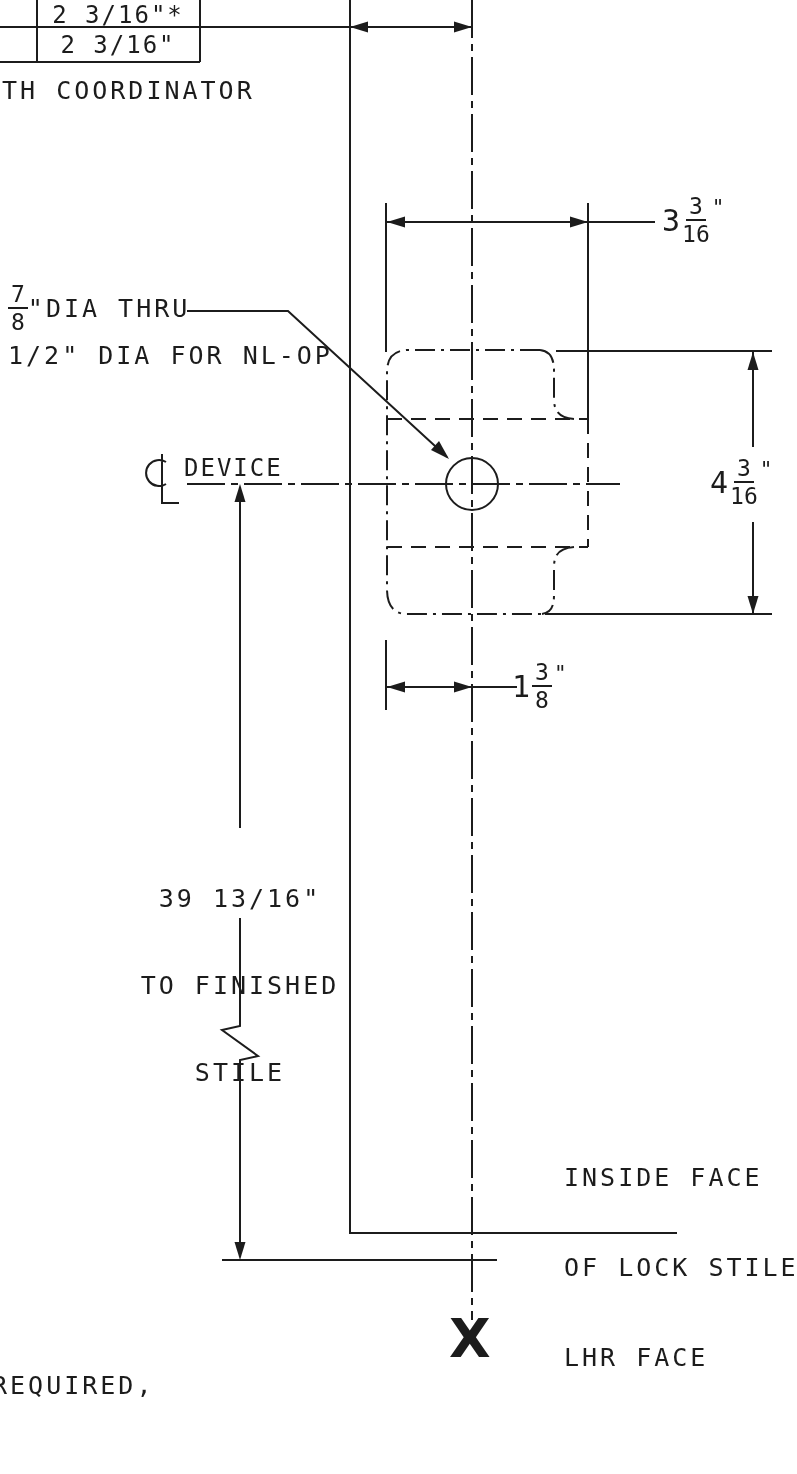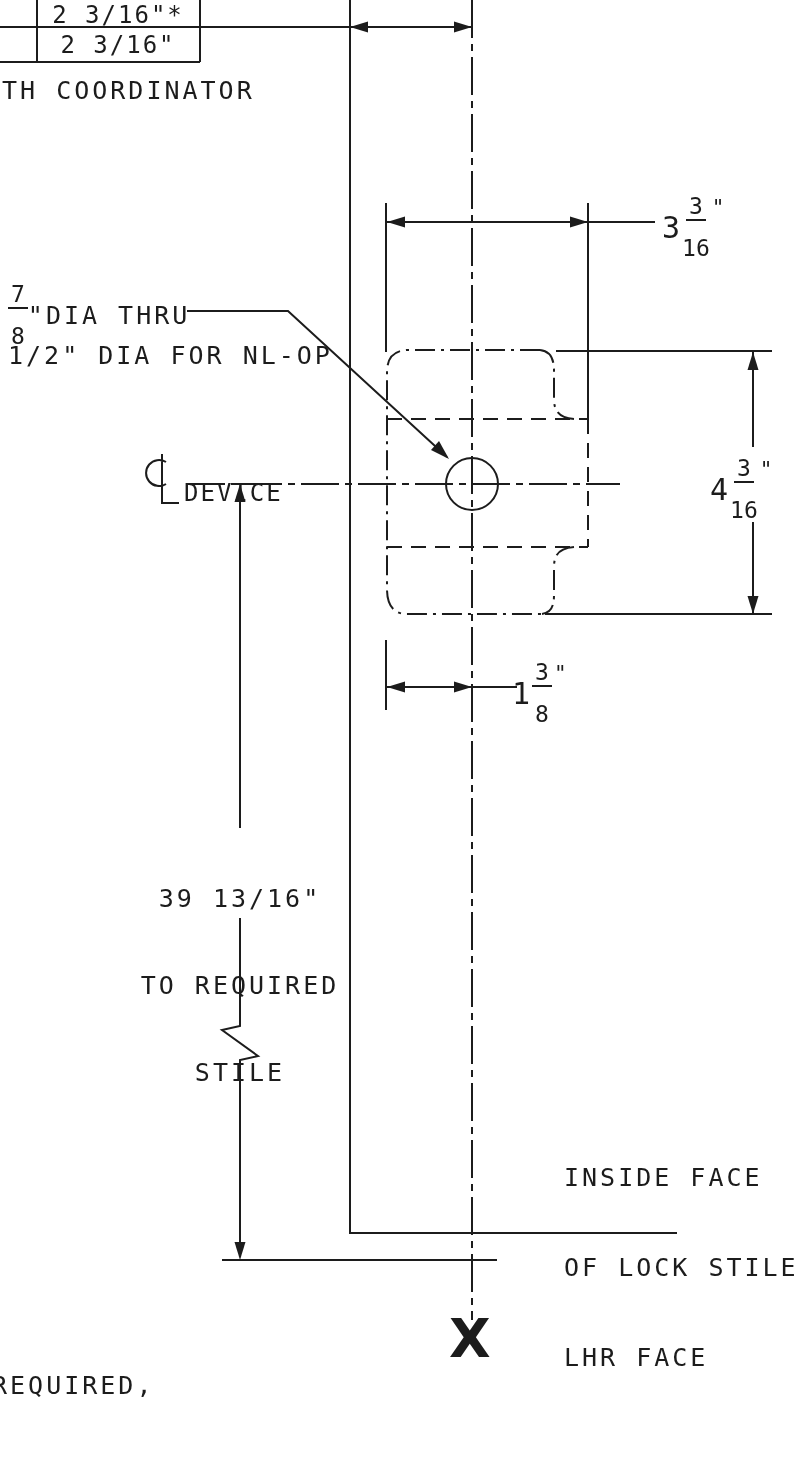--- a/index.html
+++ b/index.html
@@ -8,21 +8,21 @@
     font-family:"DejaVu Sans Mono","Liberation Mono",monospace;color:#1c1c1c;
   }
   #linework{position:absolute;left:0;top:0;}
   .cad{position:absolute;font-size:25px;letter-spacing:3px;white-space:pre;line-height:30px;}
   .cad-sm{font-size:24px;letter-spacing:2px;}
   .tcell{left:38px;width:160px;text-align:center;height:28px;line-height:28px;}
   .dim-frac{position:absolute;display:flex;align-items:center;gap:2px;}
   .whole{font-size:30px;letter-spacing:0;}
   .frac{display:inline-flex;flex-direction:column;align-items:center;font-size:23px;line-height:1.05;letter-spacing:0;}
   .frac .num{border-bottom:2px solid #1c1c1c;padding:0 3px 1px;}
-  .frac .den{padding-top:15px;}
+  .frac .den{padding-top:1px;}
   .quote{font-size:21px;align-self:flex-start;margin-top:2px;letter-spacing:0;}
   .callout-flex{position:absolute;display:flex;align-items:center;}
   .callout-flex .lbl{font-size:25px;letter-spacing:3px;white-space:pre;}
   .center-col{text-align:center;}
   .lh29{line-height:29px;}
   .xmark{font-family:"DejaVu Sans","Liberation Sans",sans-serif;font-weight:bold;font-size:54px;letter-spacing:0;line-height:1;}
   .handing{font-size:31px;letter-spacing:8px;line-height:37px;text-align:center;}
 </style>
 </head>
 <body>
@@ -78,21 +78,21 @@
   <div class="callout-flex" style="left:8px;top:282px;">
     <span class="frac">
       <span class="num">7</span>
       <span class="den">8</span>
     </span>
     <span class="lbl">"DIA THRU</span>
   </div>
 
   <div class="cad" style="left:8px;top:341px;">1/2" DIA FOR NL-OP</div>
 
-  <div class="cad cad-sm" style="left:184px;top:453px;margin-top:25px;">DEVICE</div>
+  <div class="cad cad-sm" style="left:184px;top:453px;">DEVICE</div>
 
   <div class="dim-frac" style="left:662px;top:194px;">
     <span class="whole">3</span>
     <span class="frac">
       <span class="num">3</span>
       <span class="den">16</span>
     </span>
     <span class="quote">"</span>
   </div>
 
@@ -109,21 +109,21 @@
     <span class="whole">1</span>
     <span class="frac">
       <span class="num">3</span>
       <span class="den">8</span>
     </span>
     <span class="quote">"</span>
   </div>
 
   <div class="cad center-col lh29" style="left:130px;top:826px;width:220px;">
     <span style="display:block">39 13/16"</span>
-    <span style="display:block">TO REQUIRED</span>
+    <span style="display:block">TO FINISHED</span>
     <span style="display:block">STILE</span>
   </div>
 
   <div class="cad" style="left:532px;top:1103px;margin-left:32px;">
     <span style="display:block">INSIDE FACE</span>
     <span style="display:block">OF LOCK STILE</span>
     <span style="display:block">LHR FACE</span>
   </div>
 
   <div class="cad xmark" style="left:449px;top:1312px;">X</div>

